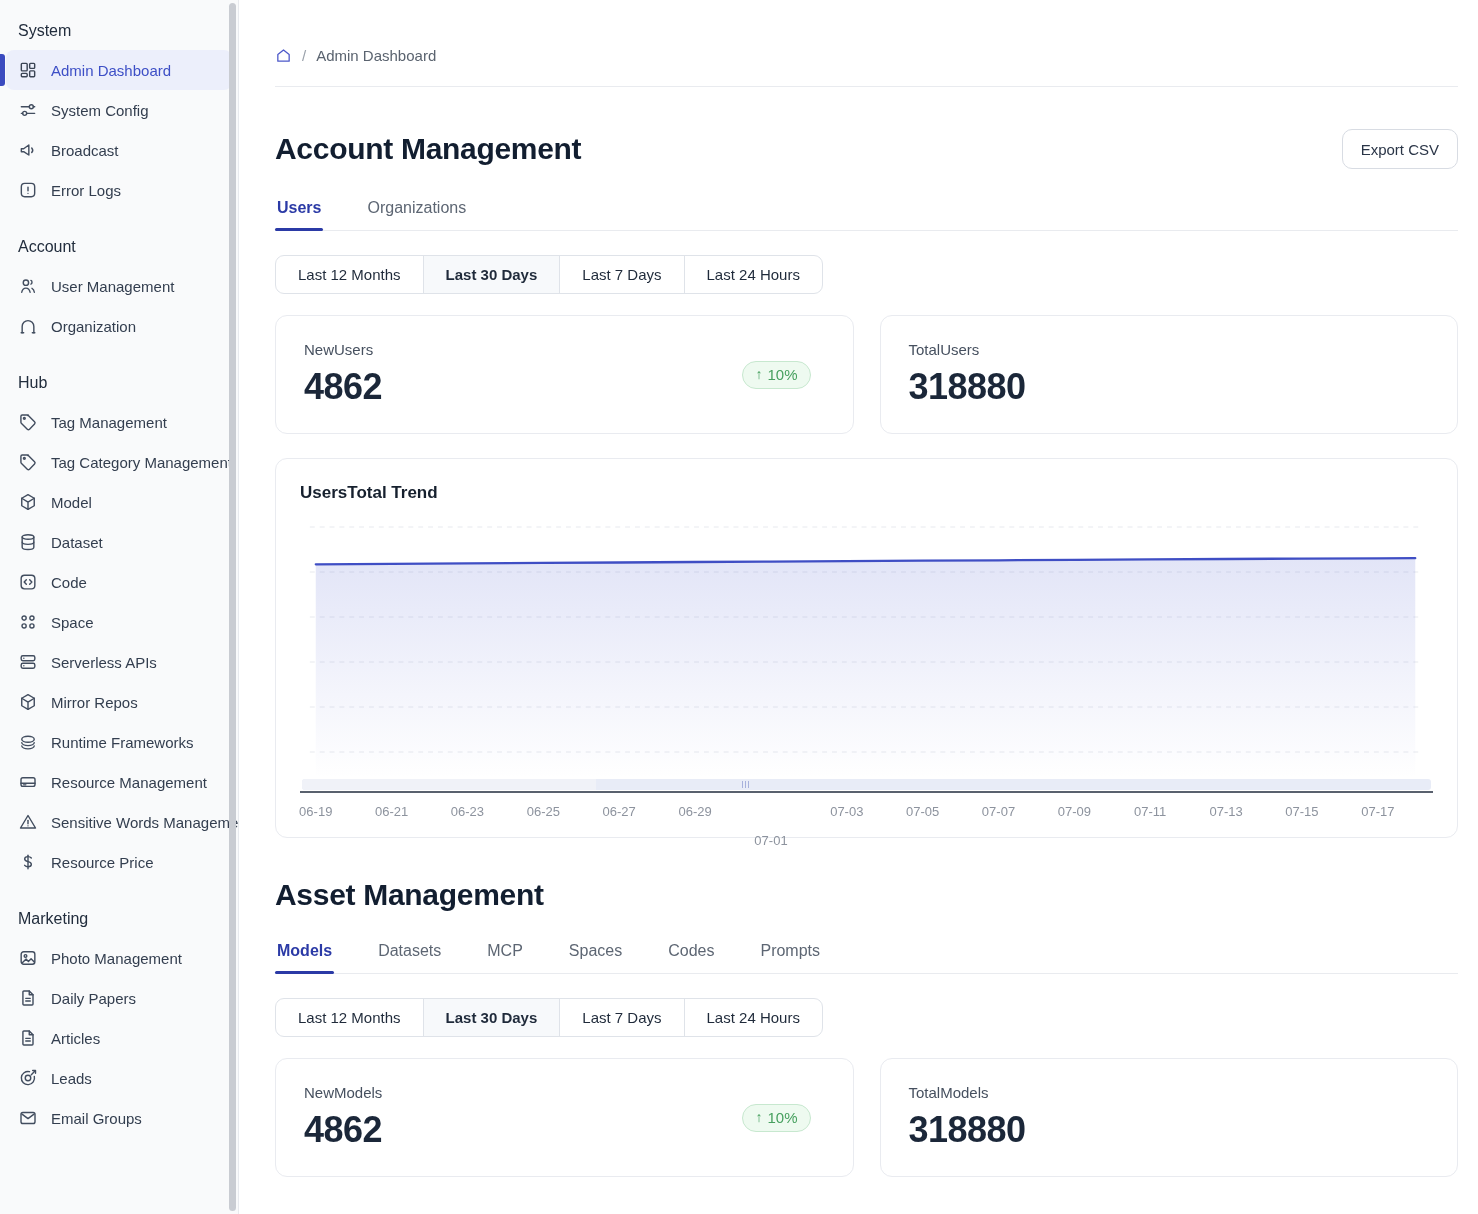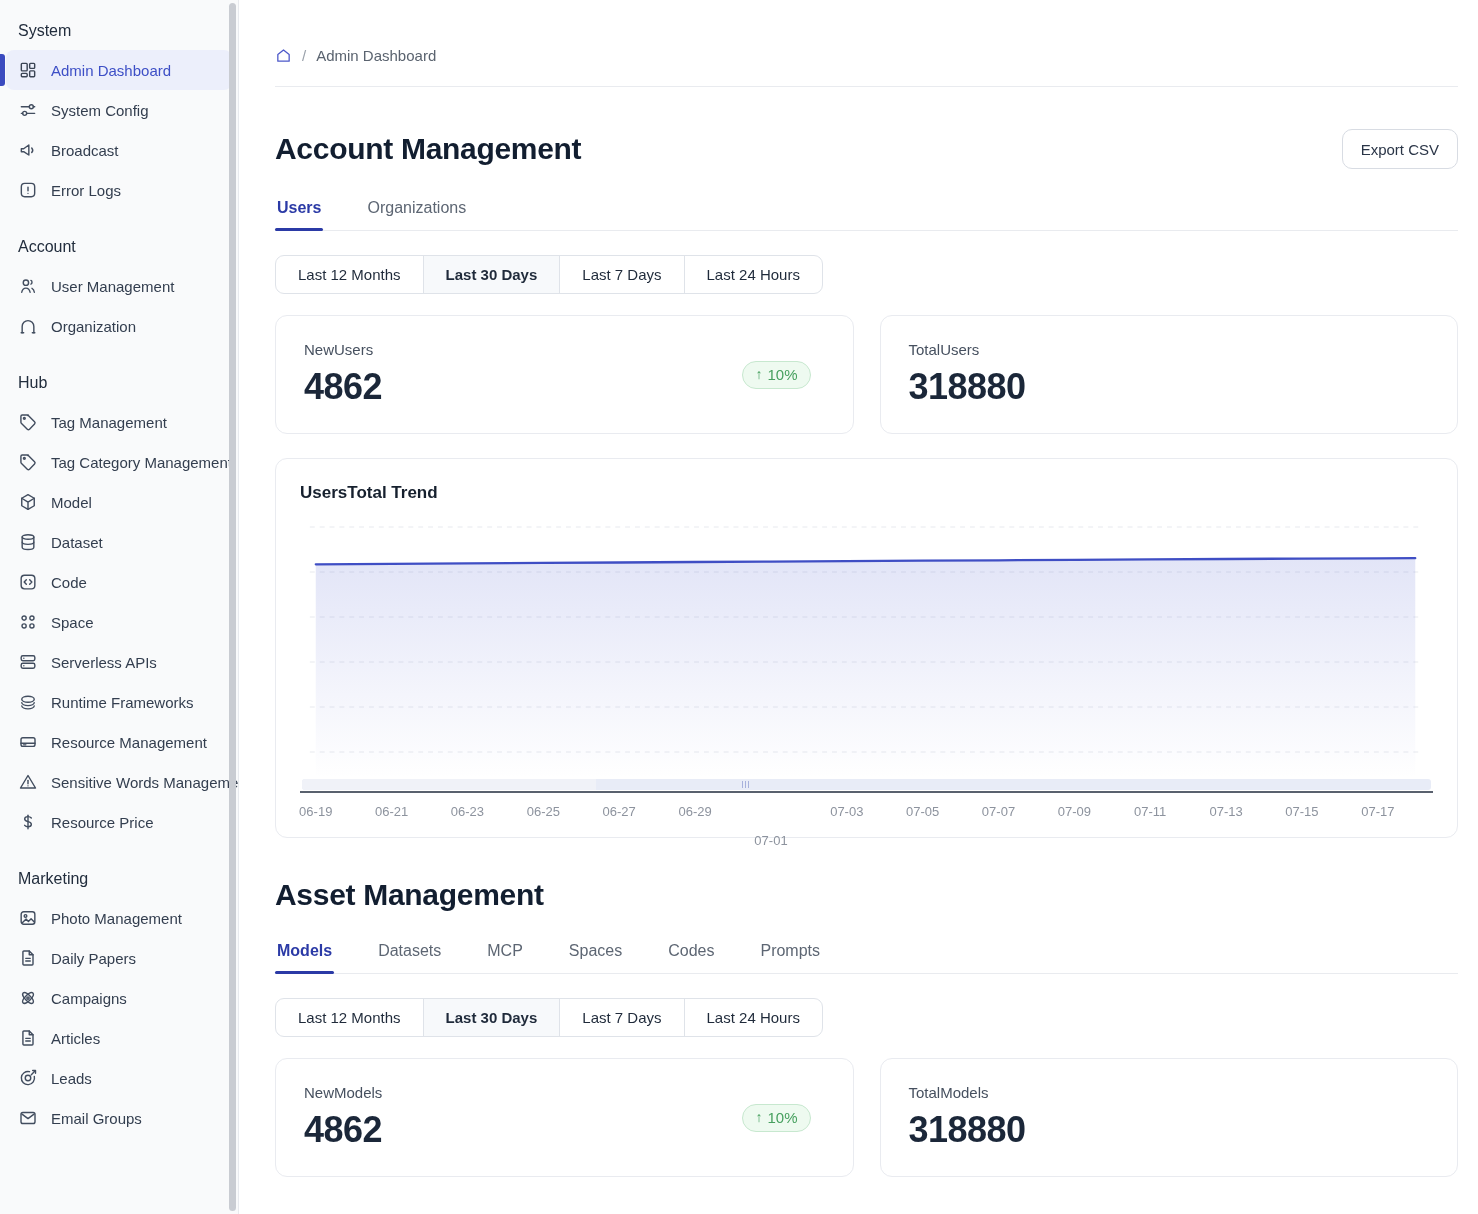--- a/index.html
+++ b/index.html
@@ -204,20 +204,29 @@
                 <rect x="3.8" y="4.5" width="16.4" height="6" rx="2"></rect>
                 <rect x="3.8" y="13.5" width="16.4" height="6" rx="2"></rect>
                 <path d="M7 7.5h.01M7 16.5h.01"></path>
               </svg>
             </span>
             <span class="sb-label">Serverless APIs</span>
           </div>
           <div class="sb-item">
             <span class="sb-icon">
               <svg viewBox="0 0 24 24" fill="none" stroke="currentColor" stroke-width="1.7" stroke-linecap="round" stroke-linejoin="round">
+                <path d="M12 3.2 19.5 7.5v9L12 20.8l-7.5-4.3v-9z"></path>
+                <path d="M12 12.2 19.5 7.5M12 12.2 4.5 7.5M12 12.2v8.6"></path>
+              </svg>
+            </span>
+            <span class="sb-label">Mirror Repos</span>
+          </div>
+          <div class="sb-item">
+            <span class="sb-icon">
+              <svg viewBox="0 0 24 24" fill="none" stroke="currentColor" stroke-width="1.7" stroke-linecap="round" stroke-linejoin="round">
                 <path d="M4.5 8.6C4.5 6.6 7.9 5 12 5s7.5 1.6 7.5 3.6-3.4 3.6-7.5 3.6S4.5 10.6 4.5 8.6z"></path>
                 <path d="M4.5 12.7c0 2 3.4 3.6 7.5 3.6s7.5-1.6 7.5-3.6"></path>
                 <path d="M4.5 16.6c0 2 3.4 3.6 7.5 3.6s7.5-1.6 7.5-3.6"></path>
               </svg>
             </span>
             <span class="sb-label">Runtime Frameworks</span>
           </div>
           <div class="sb-item">
             <span class="sb-icon">
               <svg viewBox="0 0 24 24" fill="none" stroke="currentColor" stroke-width="1.7" stroke-linecap="round" stroke-linejoin="round">
@@ -262,30 +271,20 @@
           </div>
           <div class="sb-item">
             <span class="sb-icon">
               <svg viewBox="0 0 24 24" fill="none" stroke="currentColor" stroke-width="1.7" stroke-linecap="round" stroke-linejoin="round">
                 <path d="M7 3.6h6.5L18 8.1v11.2a1.1 1.1 0 0 1-1.1 1.1H7a1.1 1.1 0 0 1-1.1-1.1V4.7A1.1 1.1 0 0 1 7 3.6z"></path>
                 <path d="M13.5 3.6v4.5H18"></path>
                 <path d="M9.3 12.4h5.4M9.3 15.6h5.4"></path>
               </svg>
             </span>
             <span class="sb-label">Daily Papers</span>
-          </div>
-          <div class="sb-item">
-            <span class="sb-icon">
-              <svg viewBox="0 0 24 24" fill="none" stroke="currentColor" stroke-width="1.7" stroke-linecap="round" stroke-linejoin="round">
-                <circle cx="12" cy="12" r="1.4"></circle>
-                <ellipse cx="12" cy="12" rx="8.3" ry="3.4" transform="rotate(45 12 12)"></ellipse>
-                <ellipse cx="12" cy="12" rx="8.3" ry="3.4" transform="rotate(-45 12 12)"></ellipse>
-              </svg>
-            </span>
-            <span class="sb-label">Campaigns</span>
           </div>
           <div class="sb-item">
             <span class="sb-icon">
               <svg viewBox="0 0 24 24" fill="none" stroke="currentColor" stroke-width="1.7" stroke-linecap="round" stroke-linejoin="round">
                 <path d="M7 3.6h6.5L18 8.1v11.2a1.1 1.1 0 0 1-1.1 1.1H7a1.1 1.1 0 0 1-1.1-1.1V4.7A1.1 1.1 0 0 1 7 3.6z"></path>
                 <path d="M13.5 3.6v4.5H18"></path>
                 <path d="M9.3 12.4h5.4M9.3 15.6h5.4"></path>
               </svg>
             </span>
             <span class="sb-label">Articles</span>

